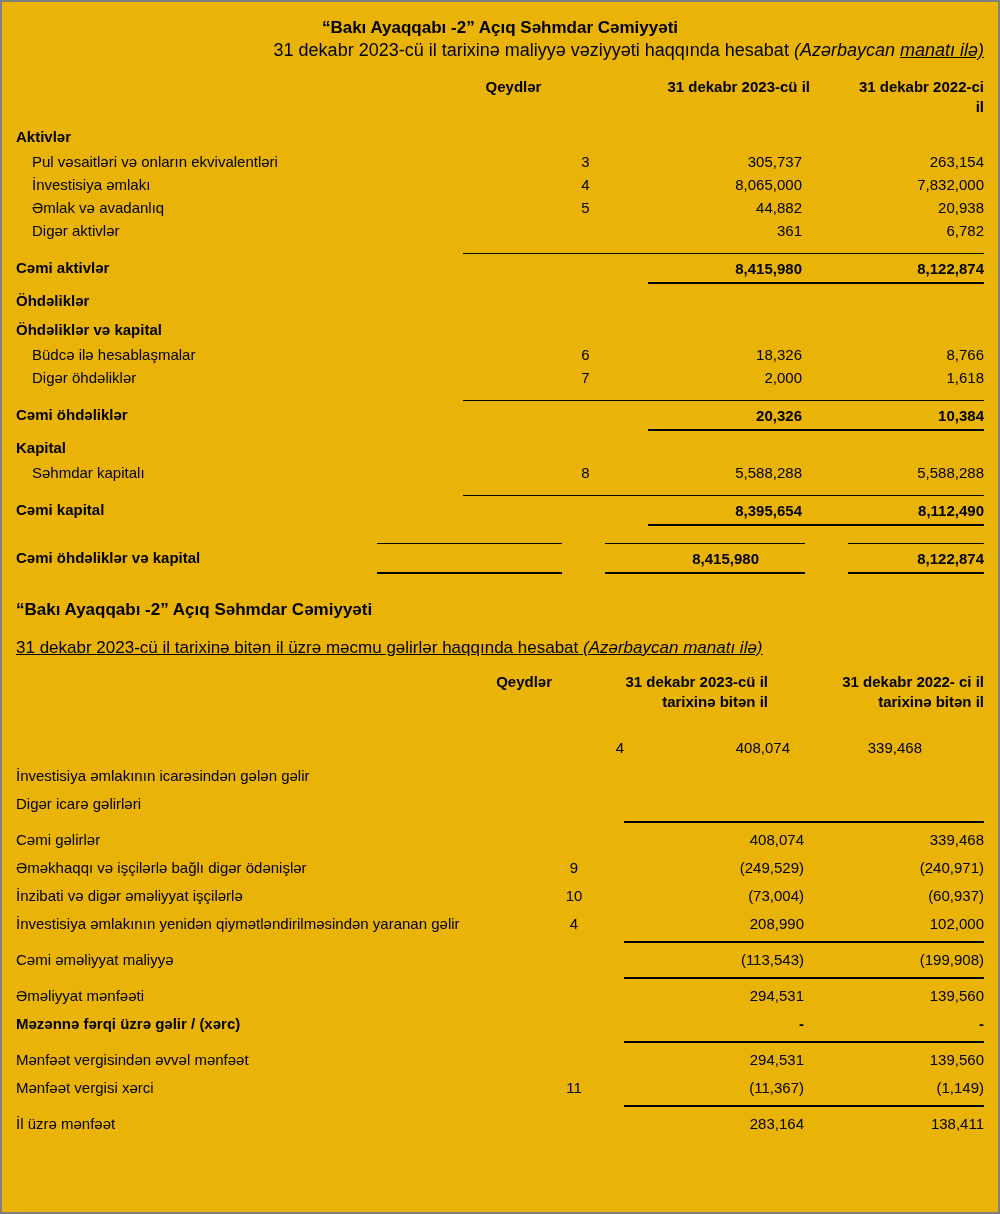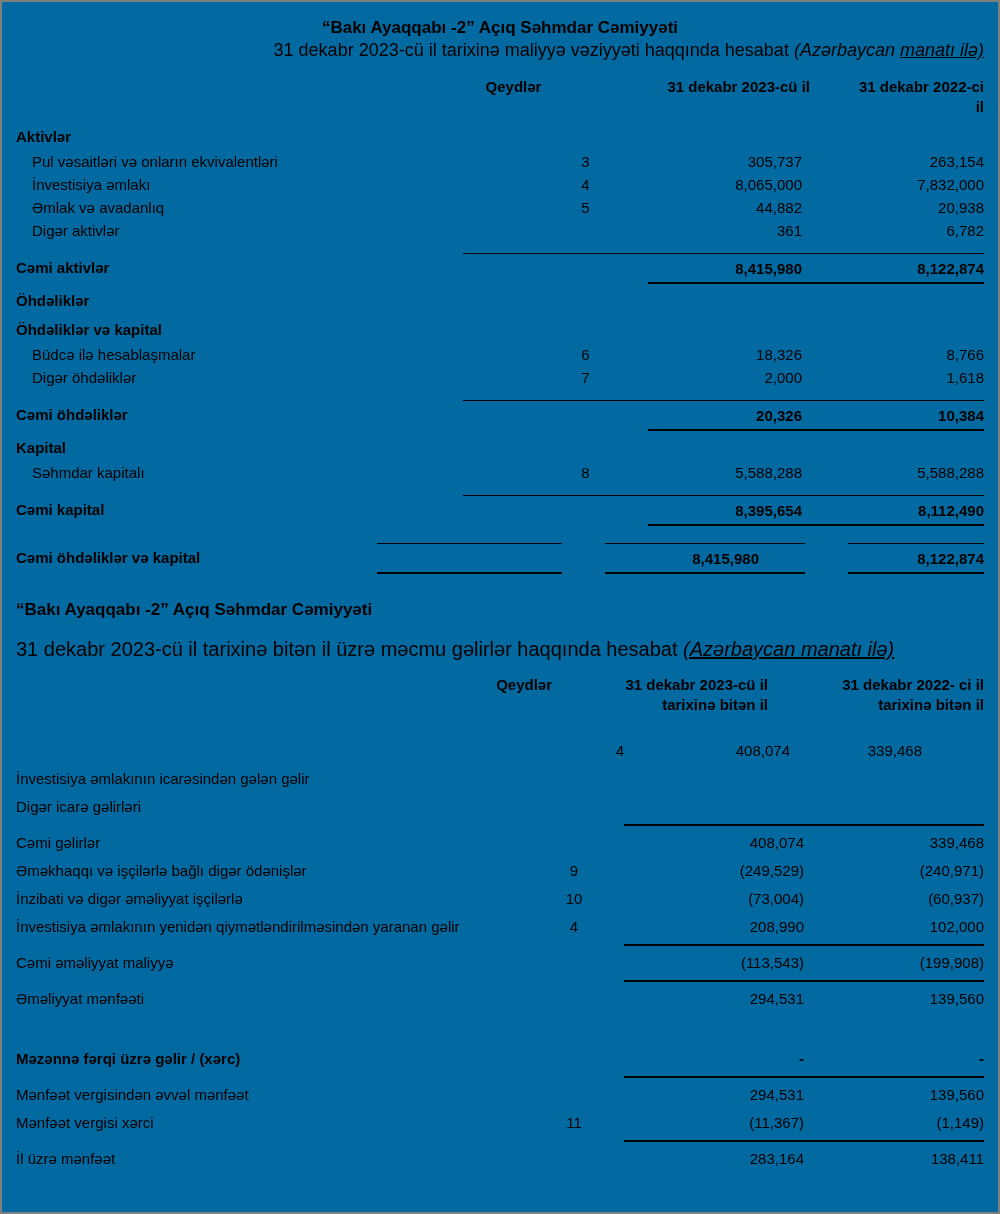--- a/index.html
+++ b/index.html
@@ -9,38 +9,38 @@
     color: #000;
     width: 1000px;
   }
   .page {
     width: 1000px;
     height: 1214px;
     border: 2px solid #7f7f7f;
     outline: 1px solid #d9d9d9;
     padding: 10px 14px 8px 14px;
     overflow: hidden;
-    background: #0369a1;
+    background: #eab308;
   }
 
   
   .row { display: grid; align-items: stretch; }
   .s1 .row { grid-template-columns: 1fr 185px 200px 136px; }
   .s2 .row { grid-template-columns: 1fr 100px 180px 180px; }
   .cell { display: block; font-size: 15px; line-height: 20px; white-space: pre-wrap; }
   .cell.note { text-align: center; }
   .cell.v1, .cell.v2 { text-align: right; }
   .s1 .cell.note { padding-left: 60px; }
   .s1 .cell.v1 { padding-right: 46px; }
 
   
   .title-center { text-align: center; font-size: 17px; font-weight: bold; padding: 6px 0 2px; }
   .subtitle-center { text-align: right; font-size: 18px; }
   .title-left  { text-align: left; font-size: 17px; font-weight: bold; margin-top: 26px; }
-  .subtitle-left { text-align: left; font-size: 20px; margin-top: 18px; }
+  .subtitle-left { text-align: left; font-size: 17px; margin-top: 18px; text-decoration: underline; }
   .italic { font-style: italic; }
   .iu { font-style: italic; text-decoration: underline; }
 
   
   .header-row { font-weight: bold; align-items: start; gap: 36px; }
   .s1 .header-row { margin-top: 16px; margin-bottom: 10px; }
   .s1 .header-row .cell.v1 { padding-right: 2px; }
   .s2 .header-row { margin-top: 14px; margin-bottom: 22px; }
   .s2 .header-row .cell.note { text-align: right; }
 
@@ -55,21 +55,21 @@
   .s1 .row.total .cell.v2 { border-top: 1px solid #000; }
   .s1 .row.total .cell.v1,
   .s1 .row.total .cell.v2 { border-bottom: 2px solid #000; }
   .s1 .row.total.final { margin-top: 17px; gap: 43px; }
   .s1 .row.total.final .cell.note { border-bottom: 2px solid #000; }
 
   
   .s2 .row.item, .s2 .row.label-only { min-height: 25px; padding: 4px 0; }
   .s2 .row.rule { margin: 3px 0; }
   .s2 .rule-line { grid-column: 3 / 5; border-top: 2px solid #000; height: 0; align-self: start; }
-  .s2 .row.bold { font-weight: bold; margin-top: 32px; }
+  .s2 .row.bold { font-weight: bold; }
   .s2 .row.orphan .cell.note { text-align: right; }
   .s2 .row.orphan .cell.v1 { padding-right: 14px; }
   .s2 .row.orphan .cell.v2 { padding-right: 62px; }
 </style>
 </head>
 <body>
 
 <div class="page">
 
   <section class="s1">

